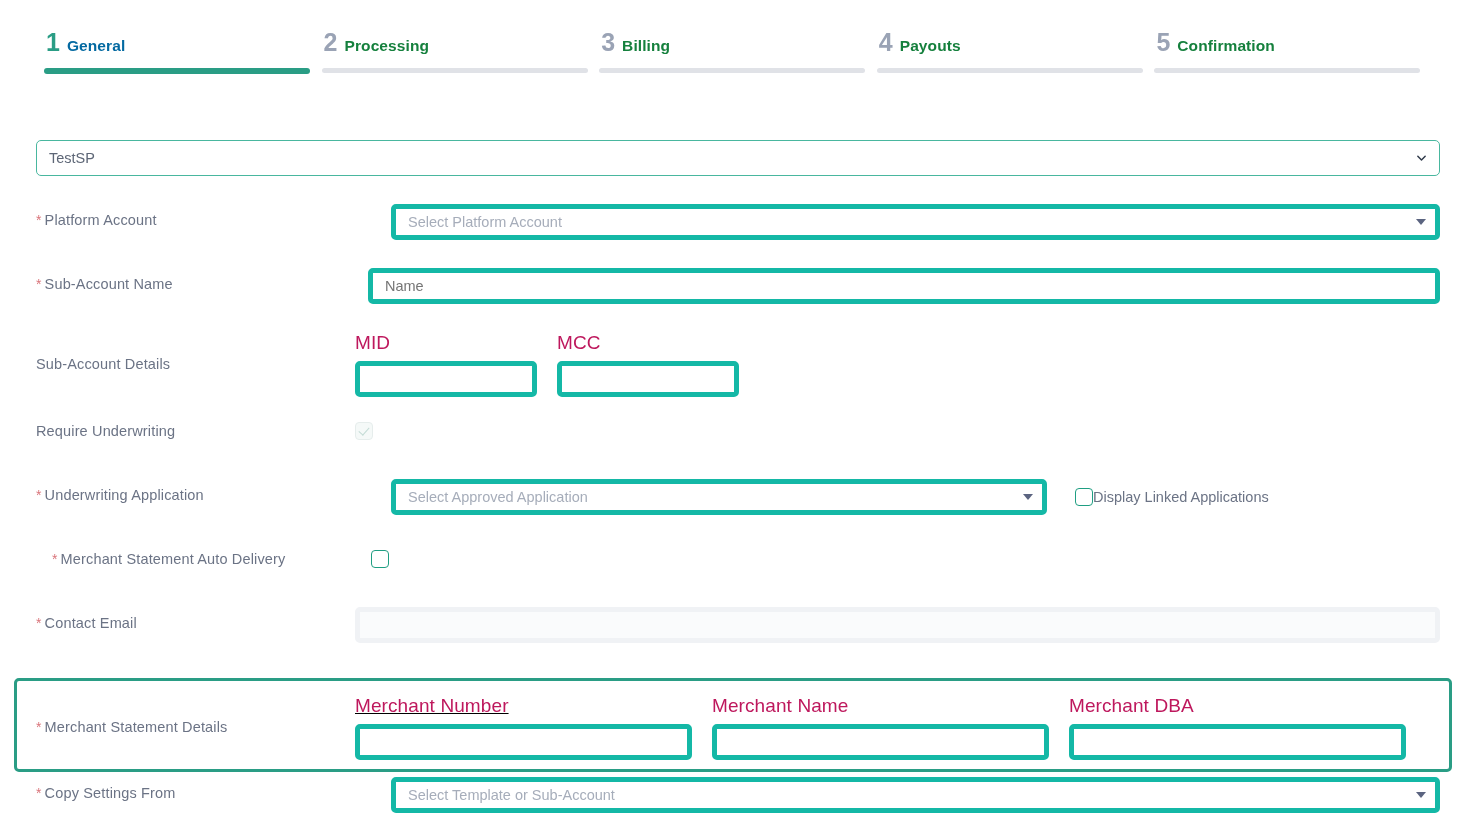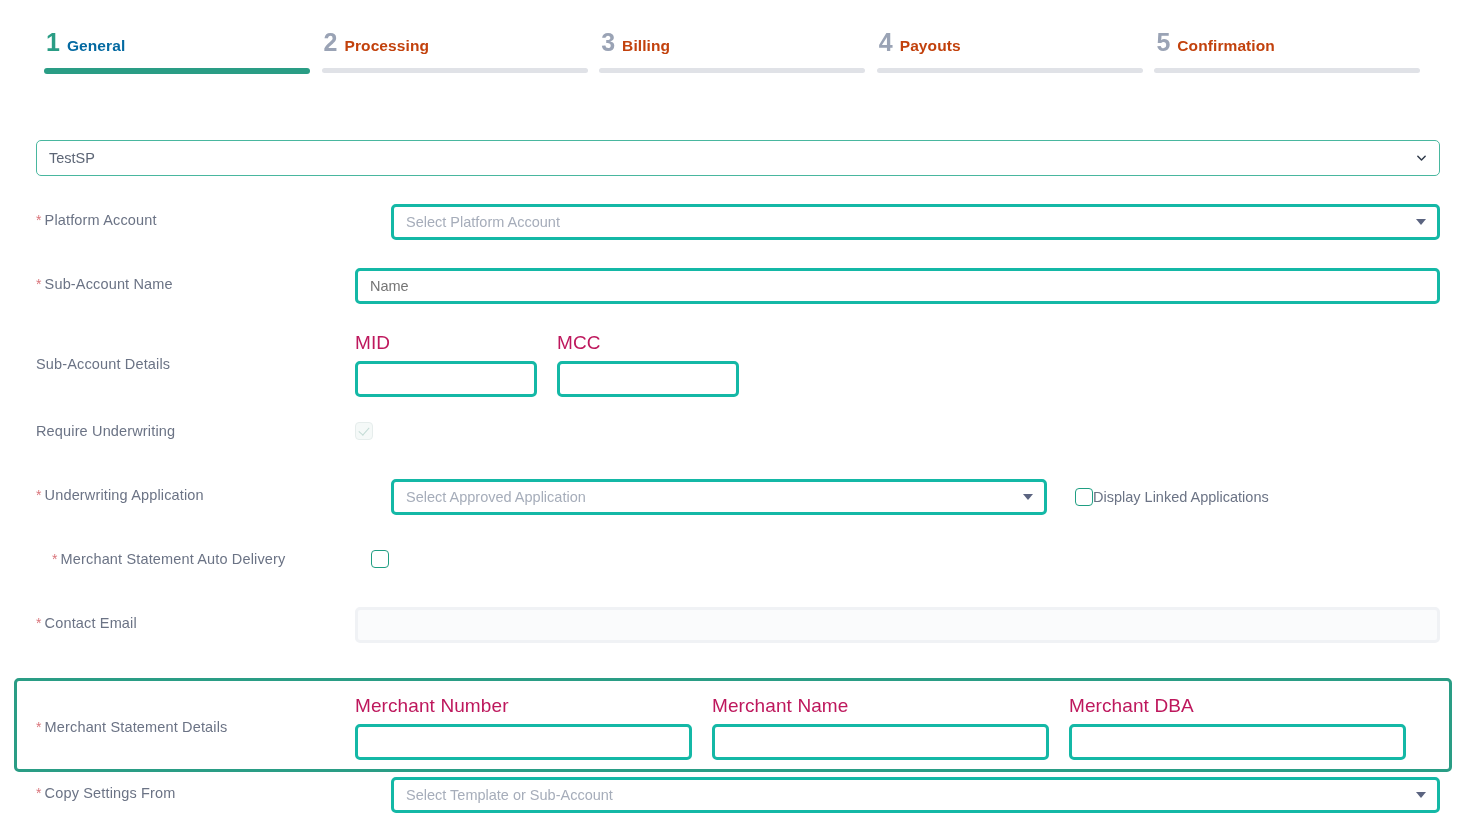--- a/index.html
+++ b/index.html
@@ -17,21 +17,21 @@
     position: absolute; top: 30px; left: 44px;
     width: 1388px; height: 62px;
     display: flex;
   }
   .step { width: 280px; margin-right: 0; position: relative; }
   .step-label { display: flex; align-items: baseline; gap: 7px; padding-left: 2px; }
   .step-num {
     font-size: 25px; font-weight: 600; line-height: 1; color: #9aa3b5;
   }
   .step-text {
-    font-size: 15.5px; font-weight: 600; color: #c2410c; letter-spacing: .1px;
+    font-size: 15.5px; font-weight: 600; color: #15803d; letter-spacing: .1px;
   }
   .step-bar {
     margin-top: 13px; height: 5px; border-radius: 3px;
     background: #e0e2e7; width: 266px;
   }
   .step.active .step-num { color: #2a9d85; }
   .step.active .step-text { color: #0369a1; }
   .step.active .step-bar { background: #2a9d85; height: 6px; }
 
   
@@ -39,21 +39,21 @@
   .row { position: relative; display: flex; align-items: flex-start; }
   .label {
     width: 355px; padding-left: 36px; padding-top: 8px;
     font-size: 14.5px; color: #6b7385; letter-spacing: .15px;
     flex: 0 0 355px;
   }
   .req { color: #d9737a; font-size: 14px; margin-right: 3px; }
   .ctrl { flex: 1 1 auto; padding-right: 24px; }
 
   .field {
-    height: 36px; border: 3px solid #14b8a6; border-radius: 5px;
+    height: 36px; border: 5px solid #14b8a6; border-radius: 5px;
     background: #fff; font-size: 14.5px; color: #5d6676;
     padding: 0 12px; width: 100%;
     display: flex; align-items: center;
     font-family: "Liberation Sans", sans-serif;
   }
   .field.placeholder { color: #a6adba; }
   .field.focused { border: 1px solid #49b79f; }
   .field.disabled { background: #fafbfc; border-color: #f0f2f5; }
 
   .select-wrap { position: relative; width: 100%; padding-left: 36px; }
@@ -159,21 +159,21 @@
         <span class="req">*</span><span>Platform Account</span>
       </div>
       <div class="ctrl">
         <div class="select-wrap">
           <div class="field placeholder">Select Platform Account</div>
           <span class="caret-tri"></span>
         </div>
       </div>
     </div>
 
-    <div class="row" style="height:64px;">
+    <div class="row" style="height:64px;gap:13px;">
       <div class="label">
         <span class="req">*</span><span>Sub-Account Name</span>
       </div>
       <div class="ctrl">
         <input class="field" placeholder="Name" style="">
       </div>
     </div>
 
     <div class="row" style="height:83px;">
       <div class="label" style="padding-top:24px;">
@@ -235,21 +235,21 @@
         <input class="field disabled" disabled="" value="" style="">
       </div>
     </div>
 
     <div class="row" style="height:84px; padding-top:24px;">
       <div class="label" style="padding-top:24px;">
         <span class="req">*</span><span>Merchant Statement Details</span>
       </div>
       <div class="ctrl">
         <div class="cols">
-          <div class="col" style="width:337px;">
+          <div class="col" style="width:337px;text-decoration:underline;">
             <div class="sub-label">Merchant Number</div>
             <input class="field" style="">
           </div>
           <div class="col" style="width:337px;">
             <div class="sub-label">Merchant Name</div>
             <input class="field" style="">
           </div>
           <div class="col" style="width:337px; margin-right:0;">
             <div class="sub-label">Merchant DBA</div>
             <input class="field" style="">

